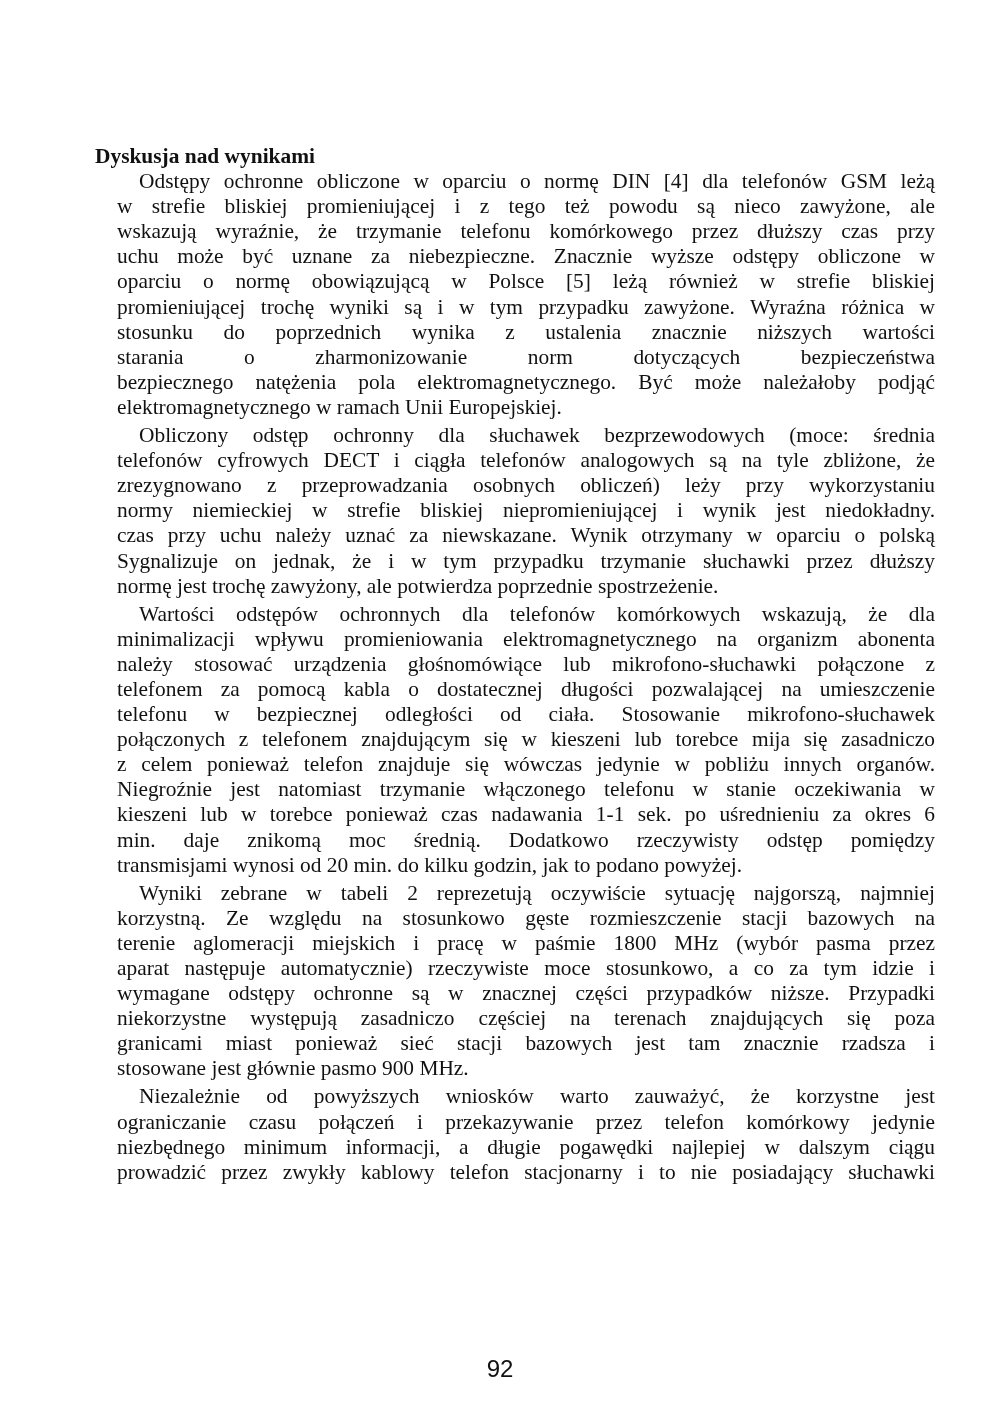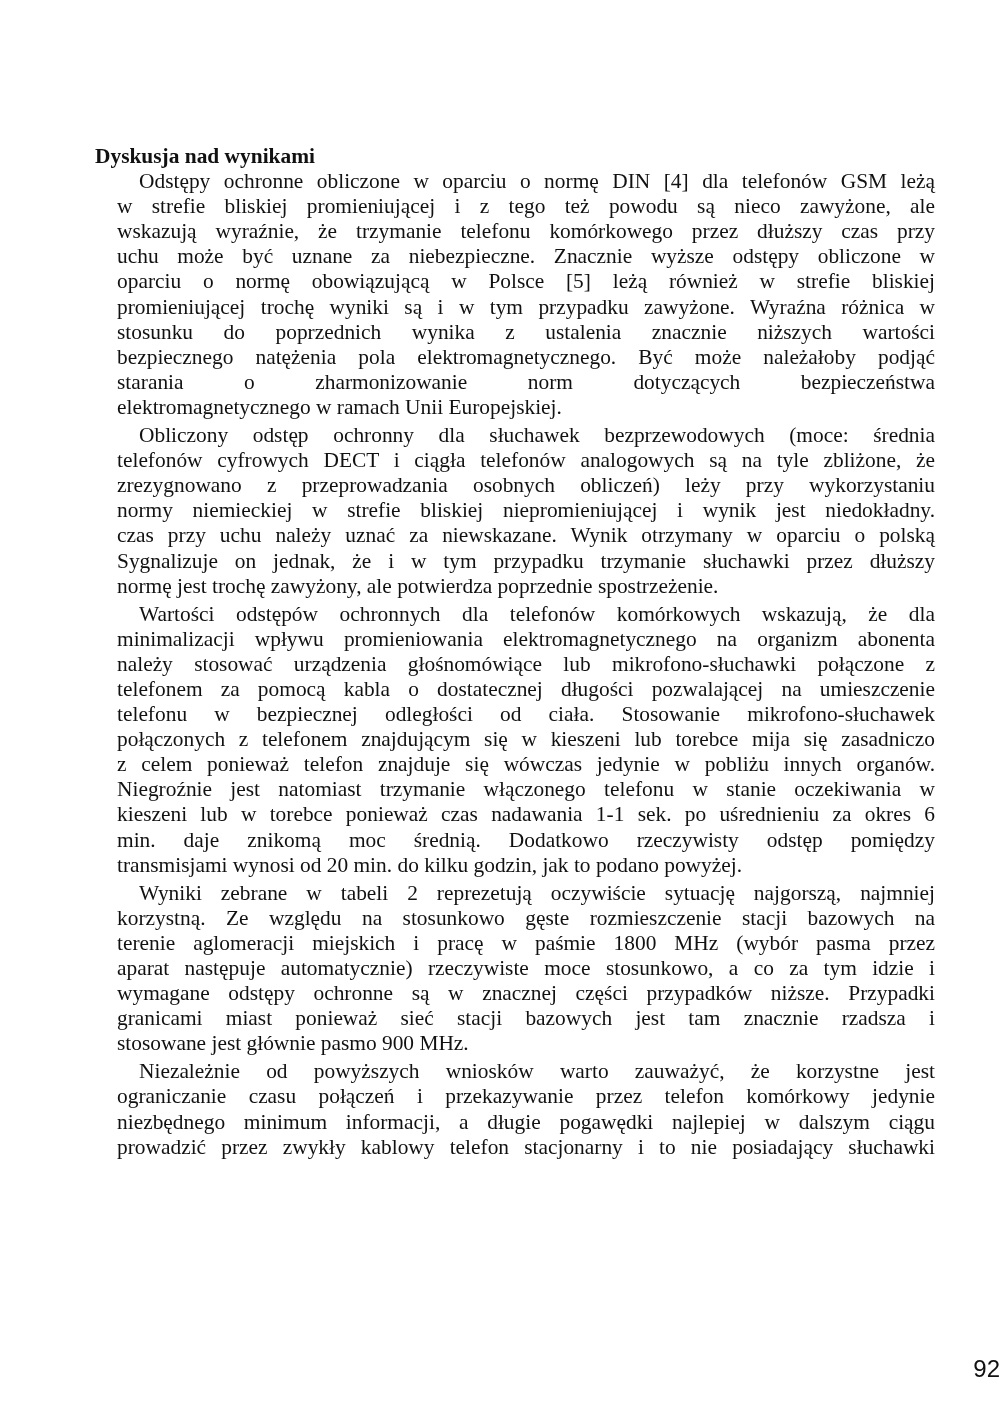--- a/index.html
+++ b/index.html
@@ -42,42 +42,42 @@
     }
     .line.last {
       text-align-last: left;
       font-family: Liberation Serif, serif;
     }
     .page-number {
       position: absolute;
       left: 0;
       width: 1000px;
       top: 1355px;
-      text-align: right;
+      text-align: center;
       font-family: "Liberation Sans", "DejaVu Sans", sans-serif;
       font-size: 24px;
       color: #111111;
     }
   </style>
 </head>
 <body>
 
 <div class="page">
   <h2 class="heading">Dyskusja nad wynikami</h2>
 
   <div class="para">
     <span class="line" style="padding-left:22px">Odstępy ochronne obliczone w oparciu o normę DIN [4] dla telefonów GSM leżą</span>
     <span class="line">w strefie bliskiej promieniującej i z tego też powodu są nieco zawyżone, ale</span>
     <span class="line">wskazują wyraźnie, że trzymanie telefonu komórkowego przez dłuższy czas przy</span>
     <span class="line">uchu może być uznane za niebezpieczne. Znacznie wyższe odstępy obliczone w</span>
     <span class="line">oparciu o normę obowiązującą w Polsce [5] leżą również w strefie bliskiej</span>
     <span class="line">promieniującej trochę wyniki są i w tym przypadku zawyżone. Wyraźna różnica w</span>
     <span class="line">stosunku do poprzednich wynika z ustalenia znacznie niższych wartości</span>
+    <span class="line">starania o zharmonizowanie norm dotyczących bezpieczeństwa</span>
     <span class="line">bezpiecznego natężenia pola elektromagnetycznego. Być może należałoby podjąć</span>
-    <span class="line">starania o zharmonizowanie norm dotyczących bezpieczeństwa</span>
     <span class="line last">elektromagnetycznego w ramach Unii Europejskiej.</span>
   </div>
 
   <div class="para" style="margin-top:3px">
     <span class="line" style="padding-left:22px">Obliczony odstęp ochronny dla słuchawek bezprzewodowych (moce: średnia</span>
     <span class="line">telefonów cyfrowych DECT i ciągła telefonów analogowych są na tyle zbliżone, że</span>
     <span class="line">zrezygnowano z przeprowadzania osobnych obliczeń) leży przy wykorzystaniu</span>
     <span class="line">normy niemieckiej w strefie bliskiej niepromieniującej i wynik jest niedokładny.</span>
     <span class="line">czas przy uchu należy uznać za niewskazane. Wynik otrzymany w oparciu o polską</span>
     <span class="line">Sygnalizuje on jednak, że i w tym przypadku trzymanie słuchawki przez dłuższy</span>
@@ -97,20 +97,21 @@
     <span class="line">min. daje znikomą moc średnią. Dodatkowo rzeczywisty odstęp pomiędzy</span>
     <span class="line last">transmisjami wynosi od 20 min. do kilku godzin, jak to podano powyżej.</span>
   </div>
 
   <div class="para" style="margin-top:3px">
     <span class="line" style="padding-left:22px">Wyniki zebrane w tabeli 2 reprezetują oczywiście sytuację najgorszą, najmniej</span>
     <span class="line">korzystną. Ze względu na stosunkowo gęste rozmieszczenie stacji bazowych na</span>
     <span class="line">terenie aglomeracji miejskich i pracę w paśmie 1800 MHz (wybór pasma przez</span>
     <span class="line">aparat następuje automatycznie) rzeczywiste moce stosunkowo, a co za tym idzie i</span>
     <span class="line">wymagane odstępy ochronne są w znacznej części przypadków niższe. Przypadki</span>
+    <span class="line">niekorzystne występują zasadniczo częściej na terenach znajdujących się poza</span>
     <span class="line">granicami miast ponieważ sieć stacji bazowych jest tam znacznie rzadsza i</span>
     <span class="line last">stosowane jest głównie pasmo 900 MHz.</span>
   </div>
 
   <div class="para" style="margin-top:3px">
     <span class="line" style="padding-left:22px">Niezależnie od powyższych wniosków warto zauważyć, że korzystne jest</span>
     <span class="line">ograniczanie czasu połączeń i przekazywanie przez telefon komórkowy jedynie</span>
     <span class="line">niezbędnego minimum informacji, a długie pogawędki najlepiej w dalszym ciągu</span>
     <span class="line">prowadzić przez zwykły kablowy telefon stacjonarny i to nie posiadający słuchawki</span>
   </div>

